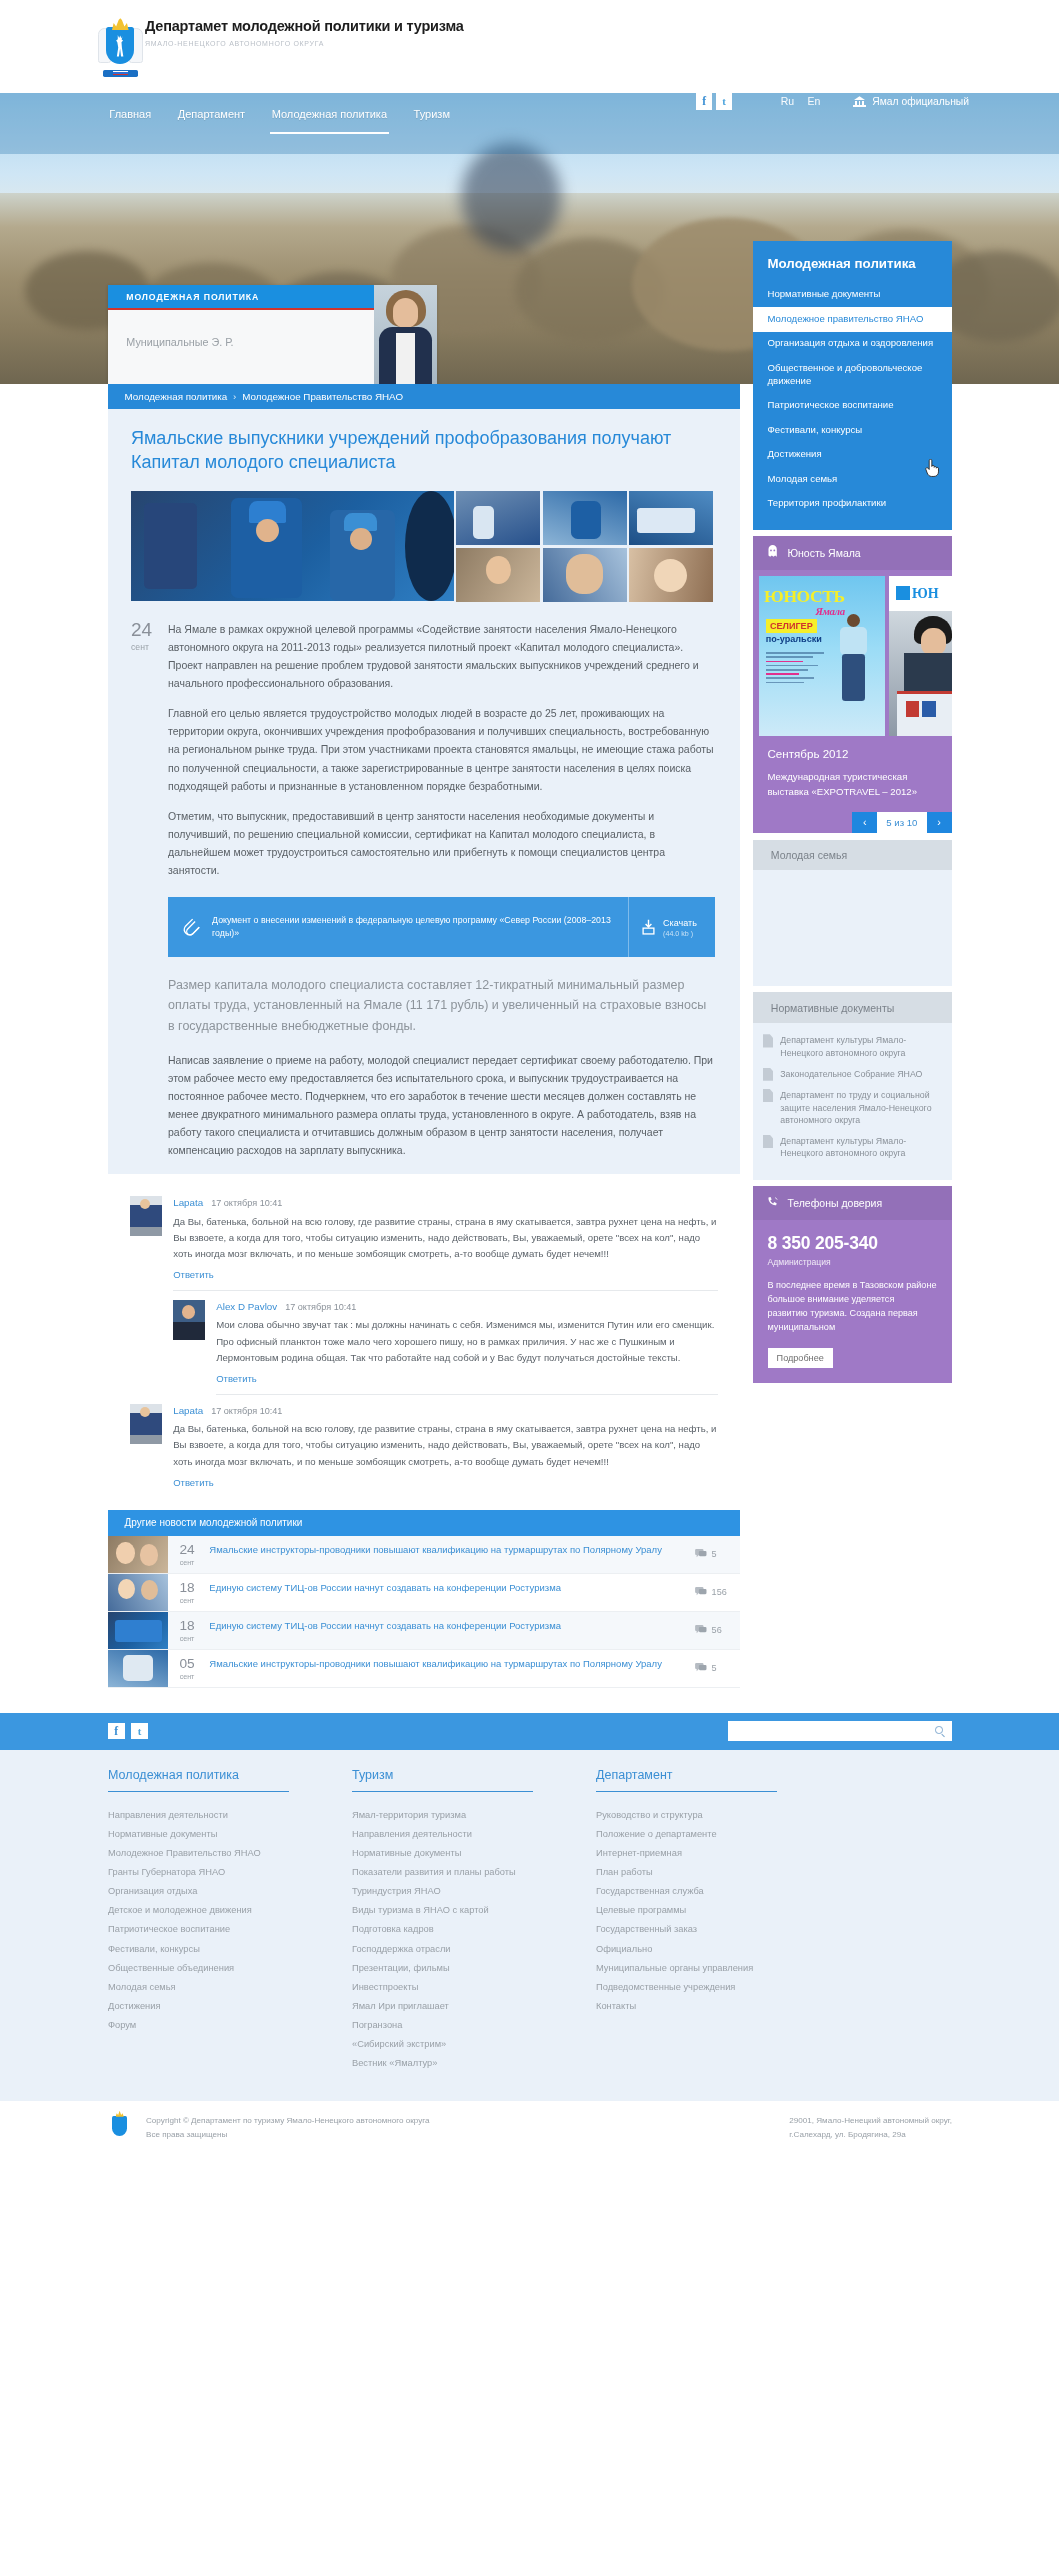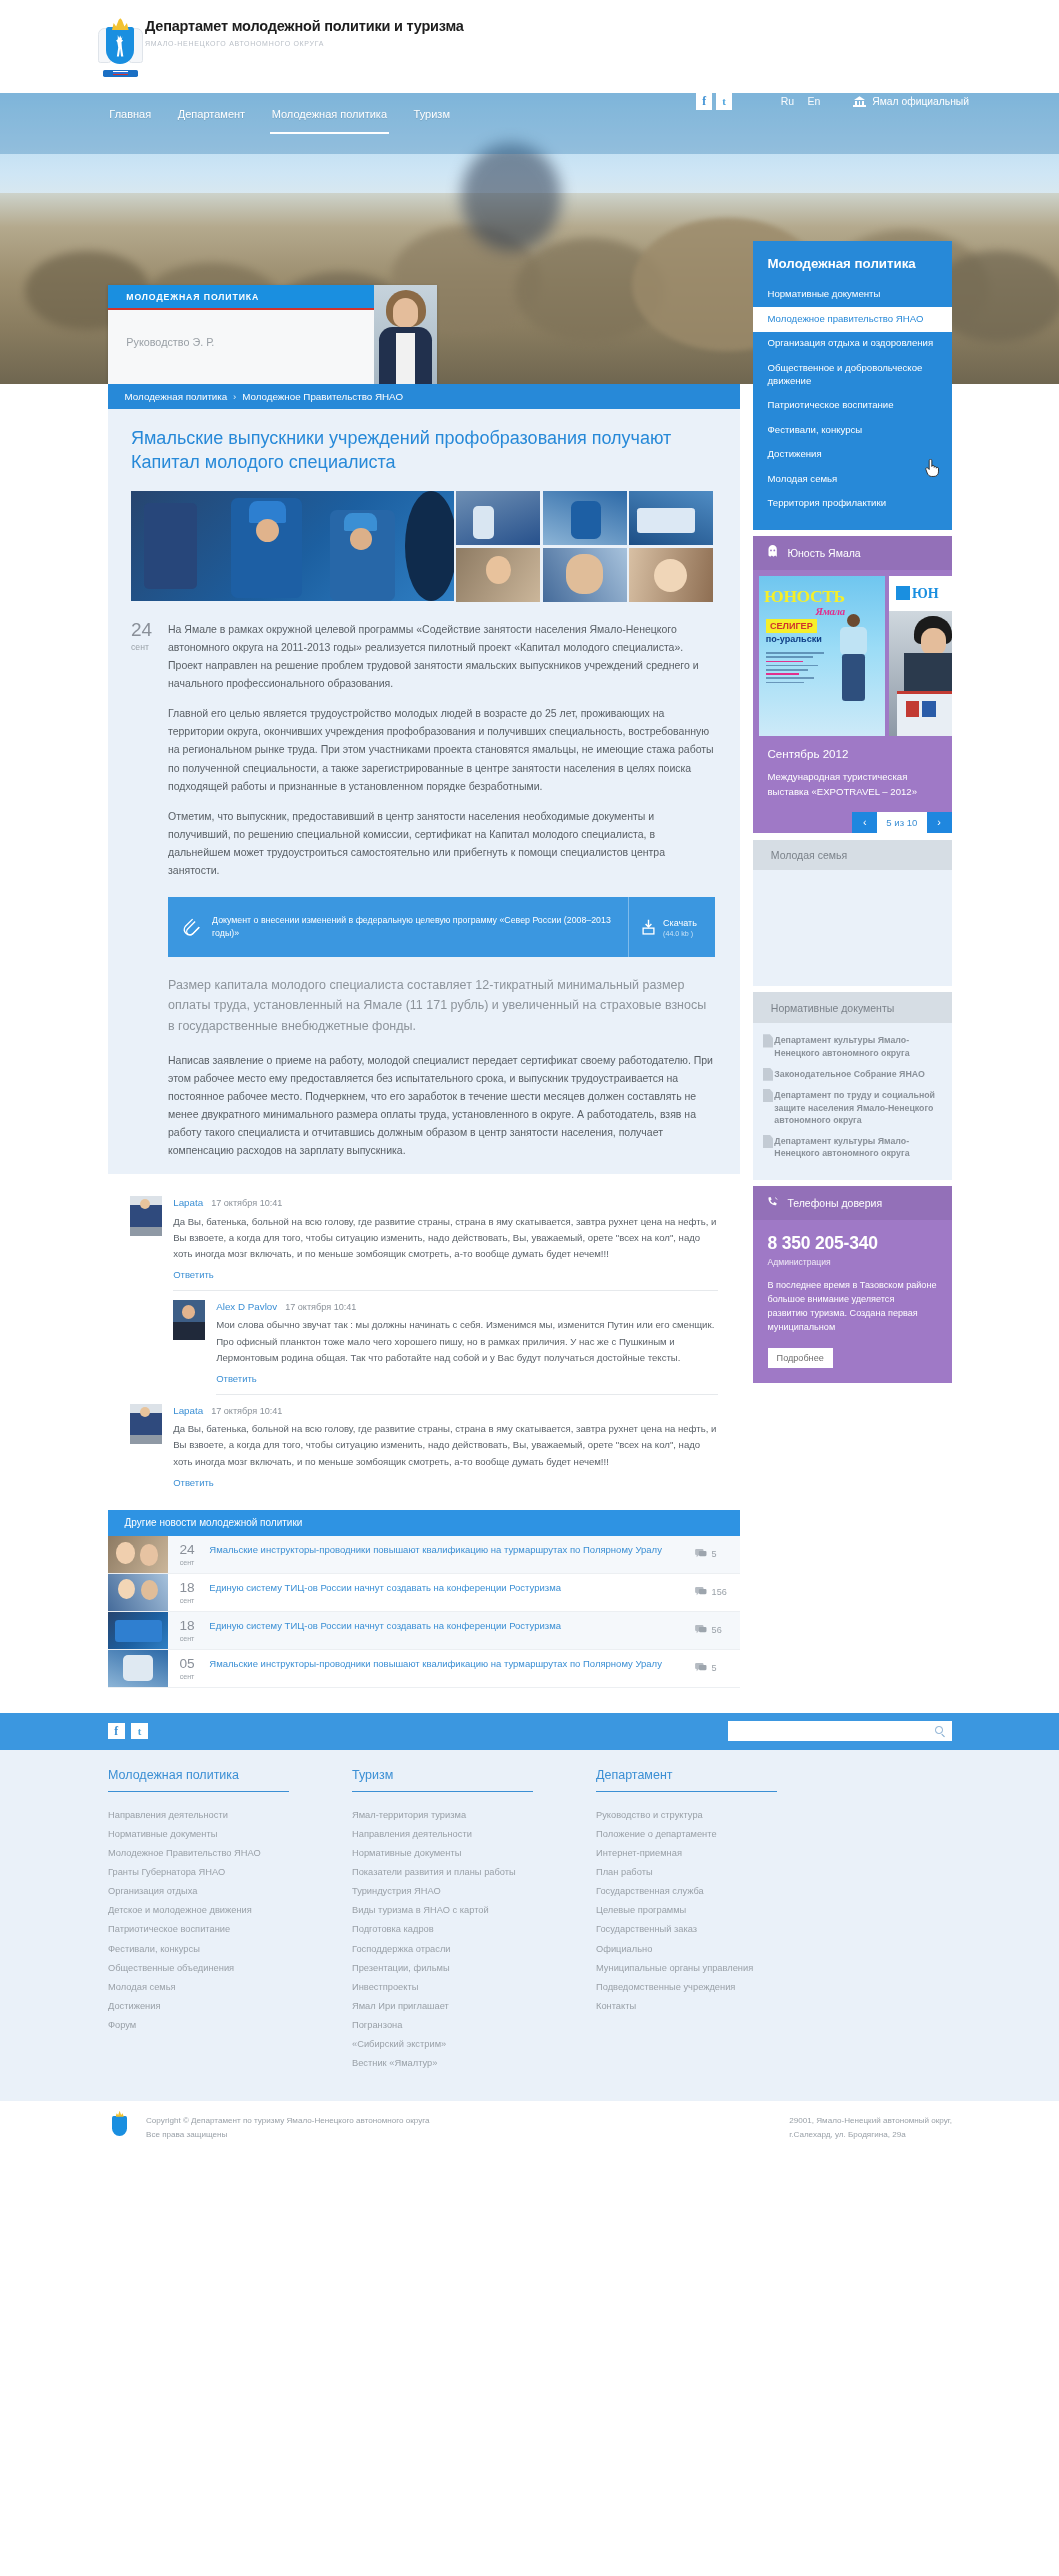--- a/index.html
+++ b/index.html
@@ -218,21 +218,21 @@
   .mag2-photo .bk u { position:absolute; left:25px; top:6.6px; width:13.3px; height:16.6px; background:#2a5ca8; text-decoration:none;}
   .w-date { color:#fff; font-size:11.6px; padding: 11.6px 15px 0 15px; }
   .w-desc { color:#fff; font-size:9.6px; line-height:1.55; padding: 10px 15px 11.6px 15px; }
   .pager { display:flex; justify-content:flex-end; padding: 0 0 0 0; }
   .pg-btn { width:25px; height:21.6px; background:#1f87df; color:#fff; display:flex; align-items:center; justify-content:center; cursor:pointer; font-size:10.8px; }
   .pg-txt { height:21.6px; background:#ffffff; color:#3b8fd4; display:flex; align-items:center; padding: 0 9.1px; font-size:9.6px; }
 
   .w-grey-head { background:#d6dde4; color:#7b828a; font-size:10.5px; padding: 9.1px 13.3px 9.1px 18.3px; }
   .w-grey-body { background:#eaf1f9; min-height: 108px; }
   .docs-list { padding: 11.6px 11.6px 11.6px 10px; }
-  .doc-item { display:flex; gap:1px; margin-bottom:8.3px; cursor:pointer;font-weight:bold; }
+  .doc-item { display:flex; gap:7px; margin-bottom:8.3px; cursor:pointer; }
   .doc-ico { width:10.8px; height:13.3px; flex:0 0 10.8px; background:#c3cbd4;
      clip-path: polygon(0 0, 68% 0, 100% 30%, 100% 100%, 0 100%); position:relative; }
   .doc-lbl { font-size:8.8px; line-height:1.42; color:#8a9199; }
 
   .w-phone { background:#9f79c6; }
   .phone-num { color:#fff; font-size:17.5px; font-weight:bold; padding: 13.3px 15px 0 15px; letter-spacing:-0.2px; }
   .phone-sub { color:rgba(255,255,255,.85); font-size:8.6px; padding: 2.5px 15px 0 15px; }
   .phone-desc { color:#fff; font-size:9.1px; line-height:1.55; padding: 11.6px 15px 0 15px; }
   .phone-btn { display:inline-block; margin: 13.3px 0 15px 15px; background:#fff; color:#6f6f6f; font-size:9.1px; padding: 5px 9.1px; cursor:pointer; }
 
@@ -323,21 +323,21 @@
           <span>Ямал официальный</span>
         </div>
       </div>
     </div>
 
     <div class="promo">
       <div class="promo-left">
         <div class="promo-head">МОЛОДЕЖНАЯ ПОЛИТИКА</div>
         <div class="promo-rule"></div>
         <div class="promo-body">
-          <div class="promo-t2">Руководство Э. Р.</div>
+          <div class="promo-t2">Муниципальные Э. Р.</div>
         </div>
 
         <div class="promo-photo">
           <div class="ph-bg"></div>
             <div class="ph-hair"></div>
             <div class="ph-face"></div>
           <div class="ph-body"></div>
             <div class="ph-shirt"></div>
         </div>
       </div>

